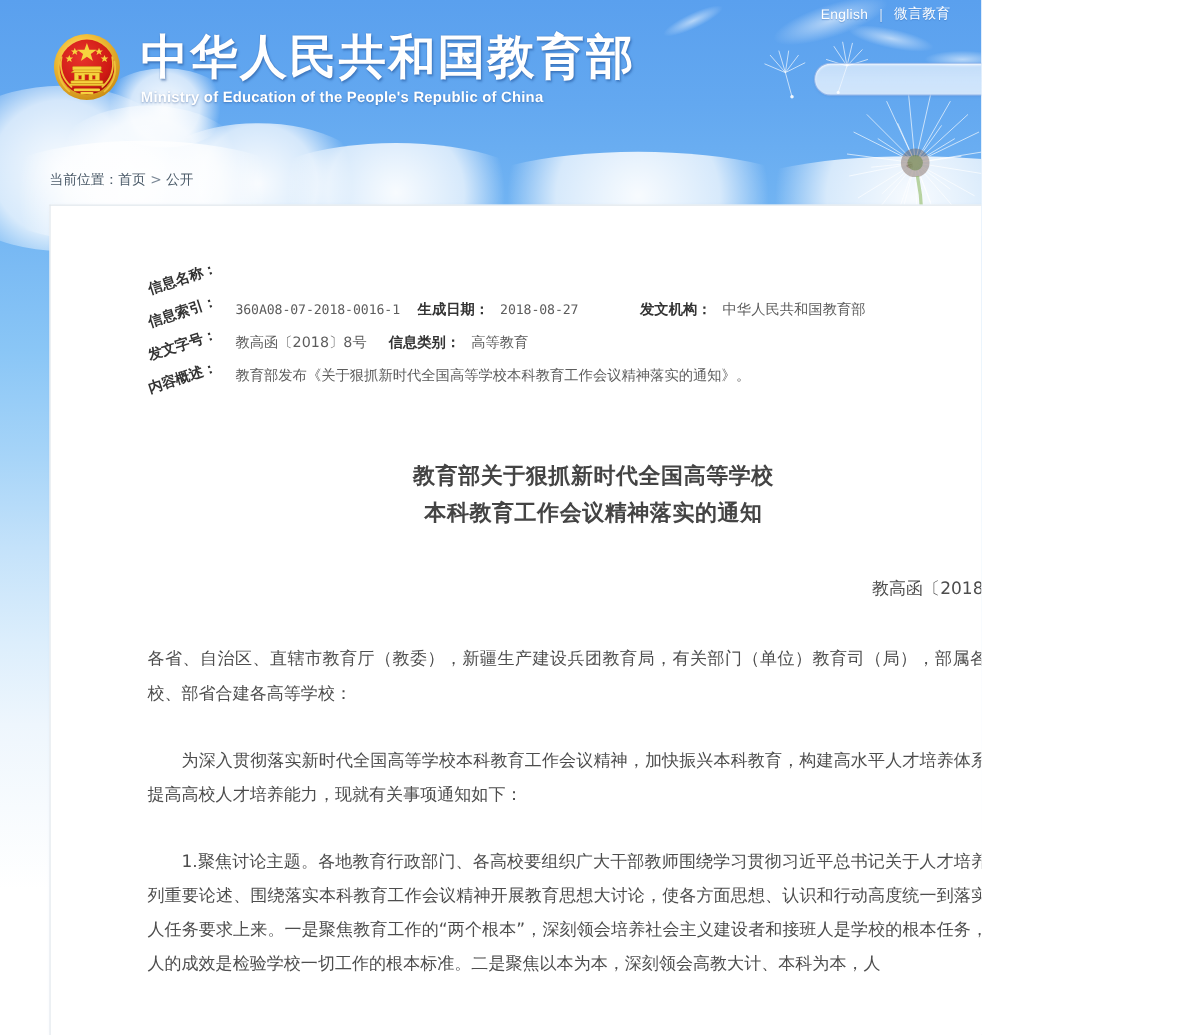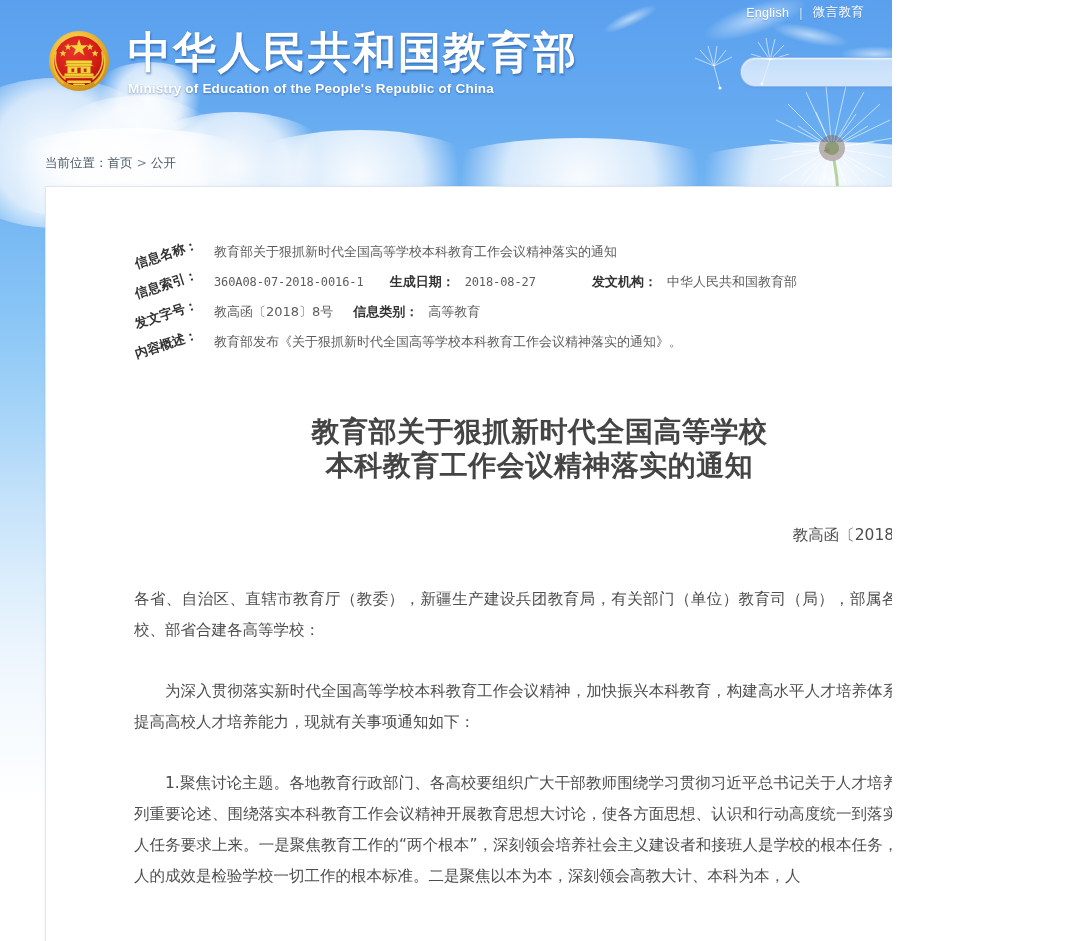--- a/index.html
+++ b/index.html
@@ -194,31 +194,31 @@
     flex: none;
   }
   .meta-label.w1 { width: 80px; }
   .meta-val { color: #5c5c5c; margin-right: 0; }
   .meta-val.idx {
     font-family: "DejaVu Sans Mono", "Liberation Mono", monospace;
     font-size: 12px;
     letter-spacing: -0.1px;
     text-align: center;
   }
-  .meta-mid-label { font-weight: bold; color: #333333; margin-left: 26px; }
+  .meta-mid-label { font-weight: bold; color: #333333; margin-left: 16px; }
   .meta-mid-val { margin-left: 10px; }
   .meta-right-label { font-weight: bold; color: #333333; margin-left: 56px; }
   .meta-right-val { margin-left: 10px; }
 
   
   .doc-title {
     margin-top: 56px;
     text-align: center;
     font-family: "DejaVu Sans", "Liberation Sans", sans-serif;
-    font-size: 28px;
+    font-size: 20px;
     font-weight: bold;
     color: #444444;
     line-height: 34px;
     letter-spacing: 0.5px;
   }
   .doc-number {
     margin: 42px 98px 0 0;
     text-align: right;
     font-family: "DejaVu Sans", "Liberation Sans", sans-serif;
     font-size: 15.5px;
@@ -408,21 +408,20 @@
 
   <div class="breadcrumb">
     <span>当前位置：</span><a href="#">首页</a><span class="arrow">&gt;</span><a href="#">公开</a>
   </div>
 
   <div class="panel">
 
     <div class="meta">
       <div class="meta-row">
         <span class="meta-label w1">信息名称：</span>
-        <span class="meta-val">教育部关于狠抓新时代全国高等学校本科教育工作会议精神落实的通知</span>
       </div>
       <div class="meta-row">
         <span class="meta-label w1">信息索引：</span>
         <span class="meta-val idx">360A08-07-2018-0016-1</span>
         <span class="meta-mid-label">生成日期：</span>
         <span class="meta-val idx meta-mid-val">2018-08-27</span>
         <span class="meta-right-label">发文机构：</span>
         <span class="meta-val meta-right-val">中华人民共和国教育部</span>
       </div>
       <div class="meta-row">

